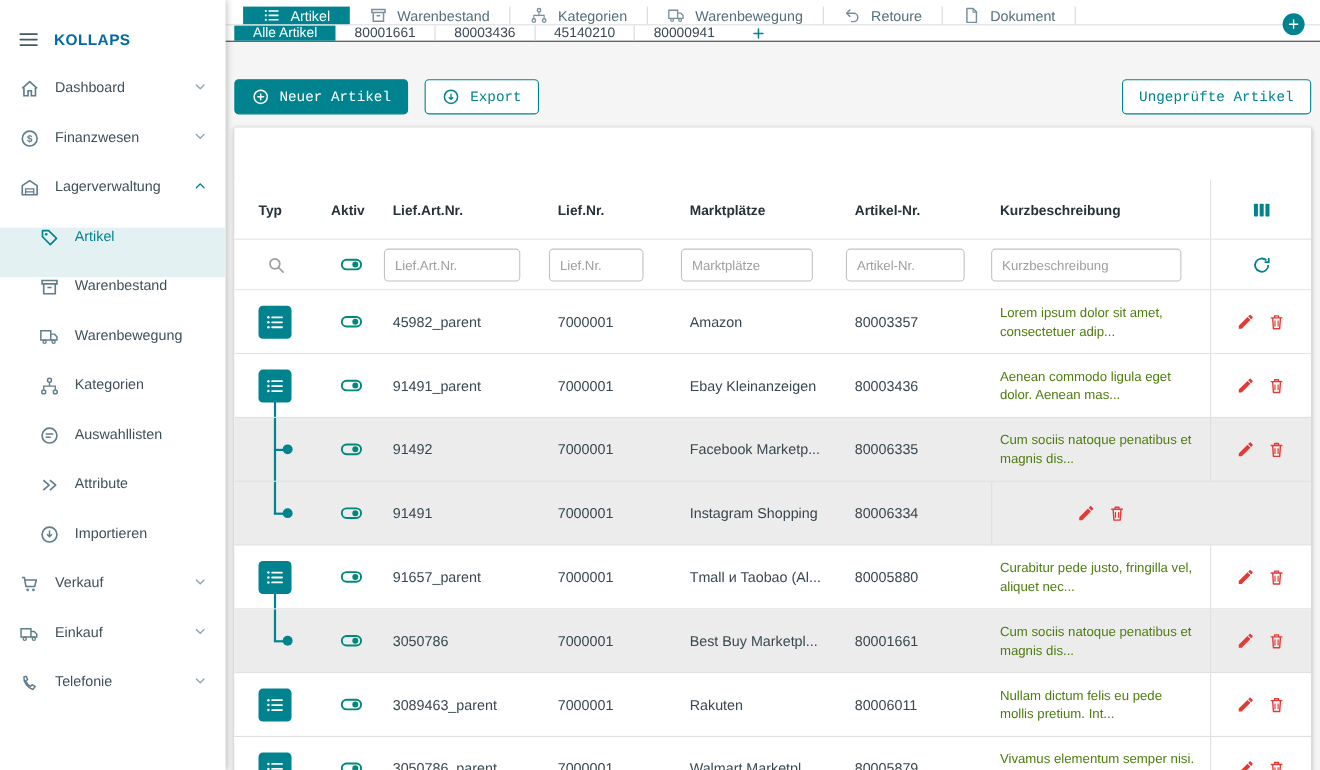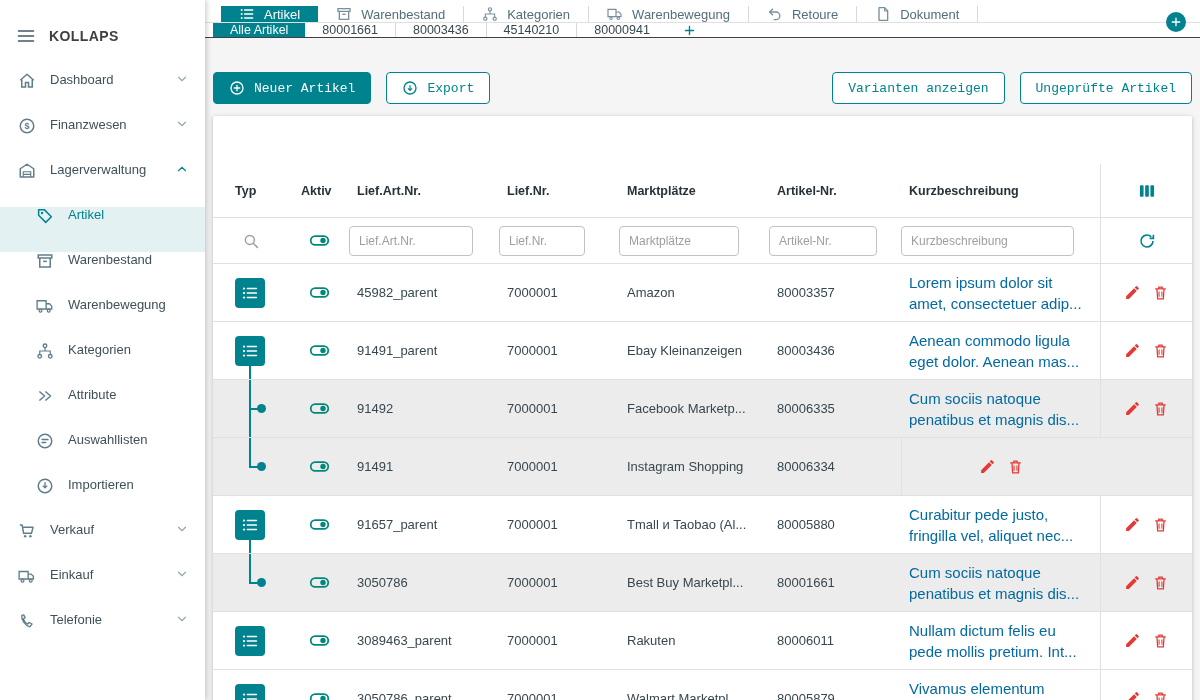--- a/index.html
+++ b/index.html
@@ -8,21 +8,21 @@
   :root { --accent:#00838f; --green:#00897b; --danger:#e53935; --border:#e0e0e0; }
   [data-icon] { display:inline-block; }
   [data-icon] svg { width:100%; height:100%; display:block; }
 
   .app { display:flex; width:1200px; height:700px; }
 
   
   .sidebar { width:205px; background:#fff; box-shadow:2px 0 5px rgba(0,0,0,.18); z-index:5; flex-shrink:0; overflow:hidden; }
   .logo-row { height:72px; display:flex; align-items:center; padding-left:16px; gap:13px; }
   .hamburger { width:20px; height:20px; color:#455a64; cursor:pointer; }
-  .logo { font-size:14px; font-weight:700; color:#404040; letter-spacing:.4px; }
+  .logo { font-size:14px; font-weight:700; color:#0369a1; letter-spacing:.4px; }
   .nav-item { height:45px; display:flex; align-items:flex-start; padding-left:18px; gap:14px; cursor:pointer; font-size:13px; color:#3f5059; }
   .nav-item.sub { padding-left:36px; }
   .nav-item.active { background:#e3f1f3; color:var(--accent); }
   .nav-icon { width:18px; height:18px; color:#607d8b; flex-shrink:0; }
   .nav-item.active .nav-icon { color:var(--accent); }
   .nav-chevron { width:14px; height:14px; margin-left:auto; margin-right:16px; color:#90a4ae; }
   .nav-chevron.open { color:var(--accent); }
 
   
   .main { flex:1; display:flex; flex-direction:column; background:#f5f5f5; min-width:0; }
@@ -71,21 +71,21 @@
   .cell.typ { position:relative; height:100%; display:flex; align-items:center; }
   .typ-btn { width:30px; height:30px; margin-left:22px; background:var(--accent); border-radius:4px; display:flex; align-items:center; justify-content:center; color:#fff; cursor:pointer; position:relative; z-index:2; }
   .typ-btn [data-icon] { width:18px; height:18px; }
   .vline { position:absolute; left:36px; width:2px; background:var(--accent); }
   .vline.top { top:0; bottom:50%; }
   .vline.bottom { top:50%; bottom:0; }
   .hstub { position:absolute; left:36px; top:50%; margin-top:-1px; width:10px; height:2px; background:var(--accent); }
   .dot { position:absolute; left:44px; top:50%; margin-top:-4.5px; width:9px; height:9px; border-radius:50%; background:var(--accent); }
   .aktiv { width:21px; height:21px; color:var(--green); cursor:pointer; }
   .cell.txt { padding-left:8px; color:#37474f; }
-  .cell.desc { padding-left:8px; padding-right:10px; font-size:15px; color:#0369a1; line-height:1.4; }
+  .cell.desc { padding-left:8px; padding-right:10px; font-size:12px; color:#4d7c0f; line-height:1.4; }
   .act { width:17px; height:17px; cursor:pointer; color:var(--danger); }
 </style>
 </head>
 <body>
 
 <div class="app">
 
   <aside class="sidebar">
     <div class="logo-row">
       <span class="hamburger" data-icon="hamburger-icon">
@@ -177,36 +177,36 @@
               <circle cx="12" cy="5" r="2.4" fill="none" stroke="currentColor" stroke-width="1.8"></circle>
               <circle cx="5" cy="19" r="2.4" fill="none" stroke="currentColor" stroke-width="1.8"></circle>
               <circle cx="19" cy="19" r="2.4" fill="none" stroke="currentColor" stroke-width="1.8"></circle>
               <path d="M12 7.5V12M12 12H5v4.4M12 12h7v4.4" fill="none" stroke="currentColor" stroke-width="1.6"></path>
             </svg>
           </span>
     <span class="nav-label">Kategorien</span>
 
   </div>
   <div class="nav-item sub">
-    <span class="nav-icon" data-icon="attributes-icon">
-            <svg viewBox="0 0 24 24">
-              <path d="M4.5 6l7 6-7 6M12.5 6l7 6-7 6" fill="none" stroke="currentColor" stroke-width="2" stroke-linejoin="round"></path>
-            </svg>
-          </span>
-    <span class="nav-label">Attribute</span>
-
-  </div>
-  <div class="nav-item sub">
     <span class="nav-icon" data-icon="selectlist-icon">
             <svg viewBox="0 0 24 24">
               <circle cx="12" cy="12" r="9" fill="none" stroke="currentColor" stroke-width="2"></circle>
               <path d="M8 10h8M8 14h5" stroke="currentColor" stroke-width="1.8" stroke-linecap="round"></path>
             </svg>
           </span>
     <span class="nav-label">Auswahllisten</span>
+
+  </div>
+  <div class="nav-item sub">
+    <span class="nav-icon" data-icon="attributes-icon">
+            <svg viewBox="0 0 24 24">
+              <path d="M4.5 6l7 6-7 6M12.5 6l7 6-7 6" fill="none" stroke="currentColor" stroke-width="2" stroke-linejoin="round"></path>
+            </svg>
+          </span>
+    <span class="nav-label">Attribute</span>
 
   </div>
   <div class="nav-item sub">
     <span class="nav-icon" data-icon="import-icon">
             <svg viewBox="0 0 24 24">
               <circle cx="12" cy="12" r="9" fill="none" stroke="currentColor" stroke-width="2"></circle>
               <path d="M12 7v7M9 11.5l3 3 3-3" fill="none" stroke="currentColor" stroke-width="1.8"></path>
             </svg>
           </span>
     <span class="nav-label">Importieren</span>
@@ -388,23 +388,20 @@
             <span class="btn-icon" data-icon="export-icon">
                 <svg viewBox="0 0 24 24">
                   <circle cx="12" cy="12" r="9" fill="none" stroke="currentColor" stroke-width="2"></circle>
                   <path d="M12 8v7M9 12.5l3 3 3-3" fill="none" stroke="currentColor" stroke-width="1.8"></path>
                 </svg>
               </span>
             <span>Export</span>
           </button>
         </div>
         <div class="toolbar-right">
-          <button class="btn">
-            <span>Varianten anzeigen</span>
-          </button>
           <button class="btn">
             <span>Ungeprüfte Artikel</span>
           </button>
         </div>
       </div>
 
       <div class="card">
         <div class="trow thead" id="thead">
             <div class="cell th c0">Typ</div>
             <div class="cell th c1">Aktiv</div>

